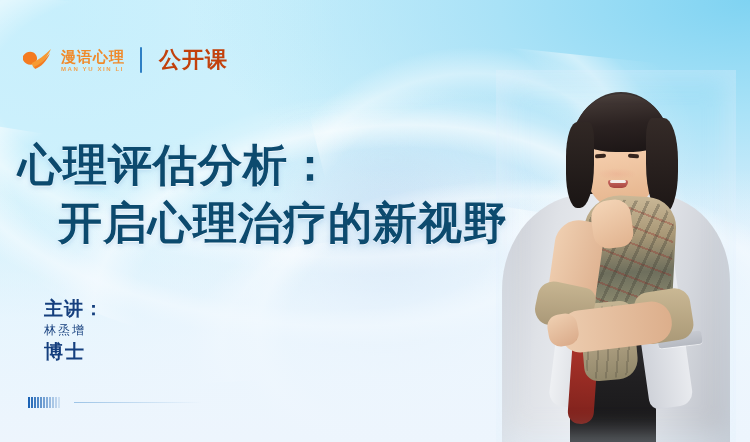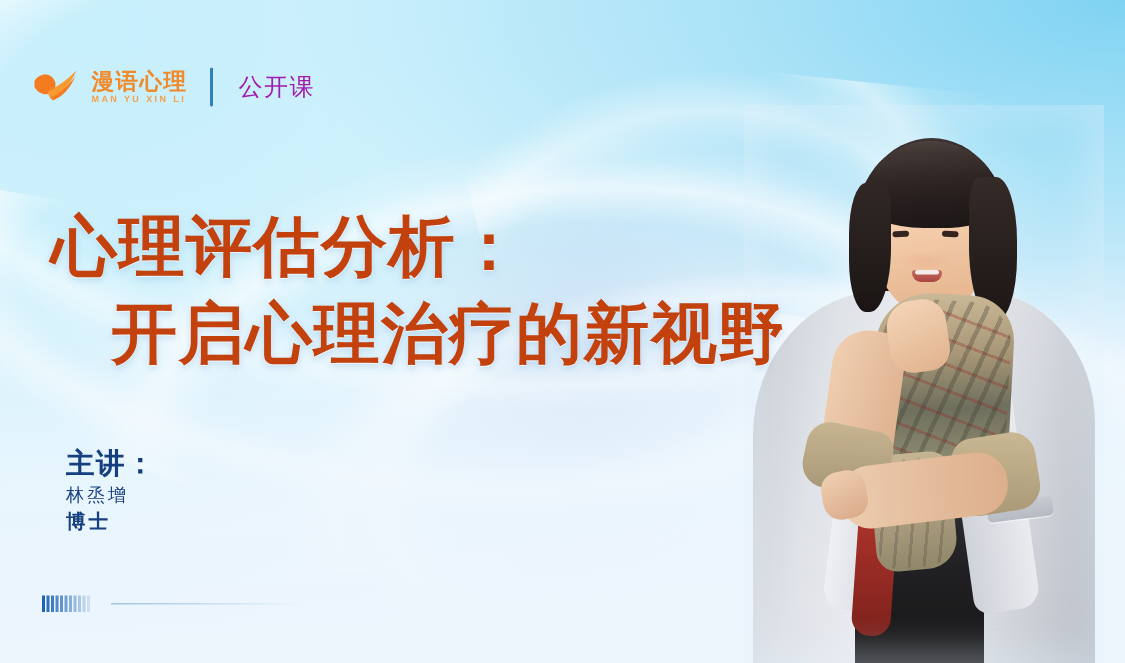--- a/index.html
+++ b/index.html
@@ -86,43 +86,43 @@
     letter-spacing:1px; white-space:nowrap;
   }
   .logo-py {
     font-size:6px; font-weight:700; color:#f3a14b;
     letter-spacing:1.6px; margin-top:2px; white-space:nowrap;
   }
   .logo-sep {
     width:2px; height:26px; background:#2e7fc4; margin:0 8px 0 6px; border-radius:1px;
   }
   .logo-course {
-    font-size:16px; font-weight:400; color:#a21caf;
+    font-size:22px; font-weight:700; color:#c2410c;
     letter-spacing:1px; white-space:nowrap;
   }
 
   
   .headline {
-    position:absolute; left:34px; top:136px;
-    font-size:44px; font-weight:700; color:#c2410c;
+    position:absolute; left:18px; top:136px;
+    font-size:44px; font-weight:700; color:#0c4a6e;
     letter-spacing:1px; line-height:1.32;
     text-shadow:0 1px 0 rgba(255,255,255,.65), 0 2px 5px rgba(120,170,215,.35);
     white-space:nowrap;
   }
   .headline .l2 { display:block;margin-left:40px; }
 
   
   .speaker {
     position:absolute; left:34px; top:296px;
     color:#153f7e; white-space:nowrap;
     display:flex; align-items:baseline;flex-direction:column;
   }
   .sp-label { font-size:19px; font-weight:700; letter-spacing:1px; }
   .sp-name  { font-size:12px; font-weight:400; letter-spacing:2px; margin-left:2px; }
-  .sp-deg   { font-size:13px; font-weight:700; letter-spacing:2px; margin-left:10px; }
+  .sp-deg   { font-size:19px; font-weight:700; letter-spacing:2px; margin-left:10px; }
   .sp-aff   { font-size:12px; font-weight:700; letter-spacing:1.2px; margin-left:4px; }
 
   
   .deco {
     position:absolute; left:28px; bottom:34px;
     display:flex; align-items:center;
   }
   .bars { display:flex; align-items:flex-end; gap:1px; height:11px; }
   .bars i { display:block; width:2px; height:11px; background:#1c63b5; }
   .deco-line {

